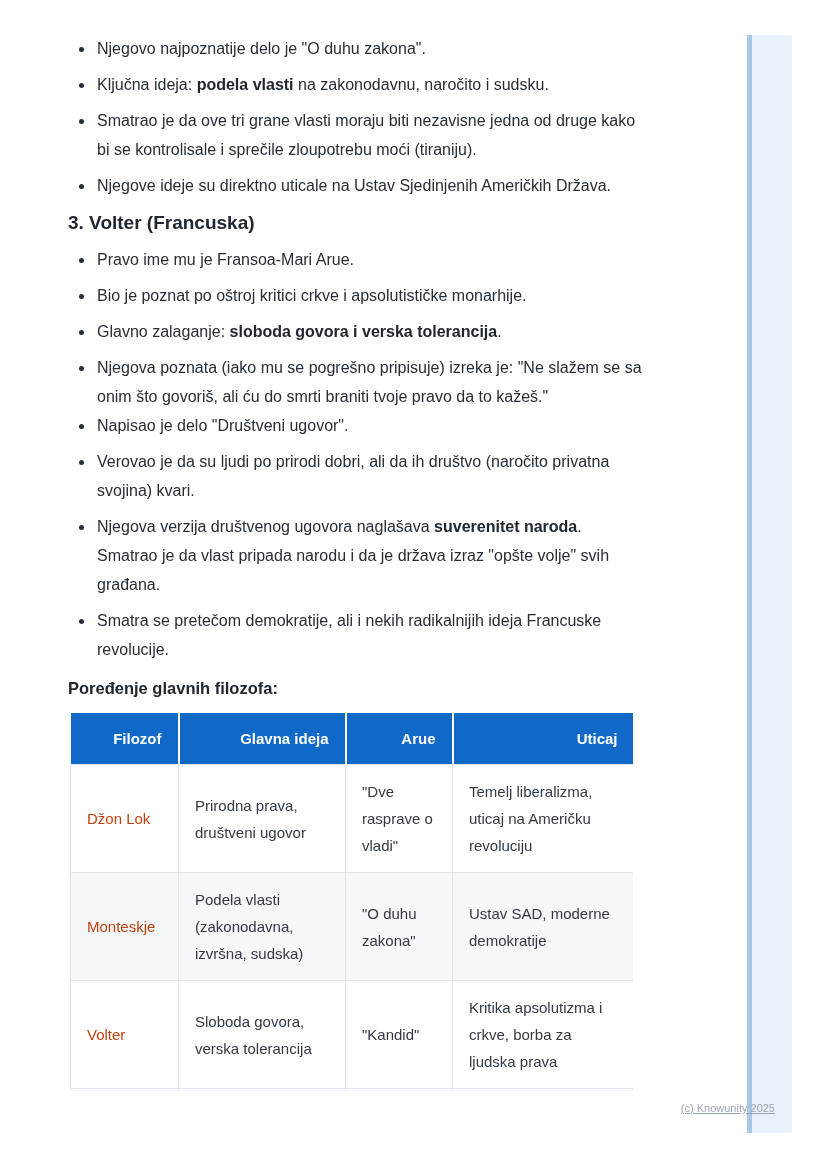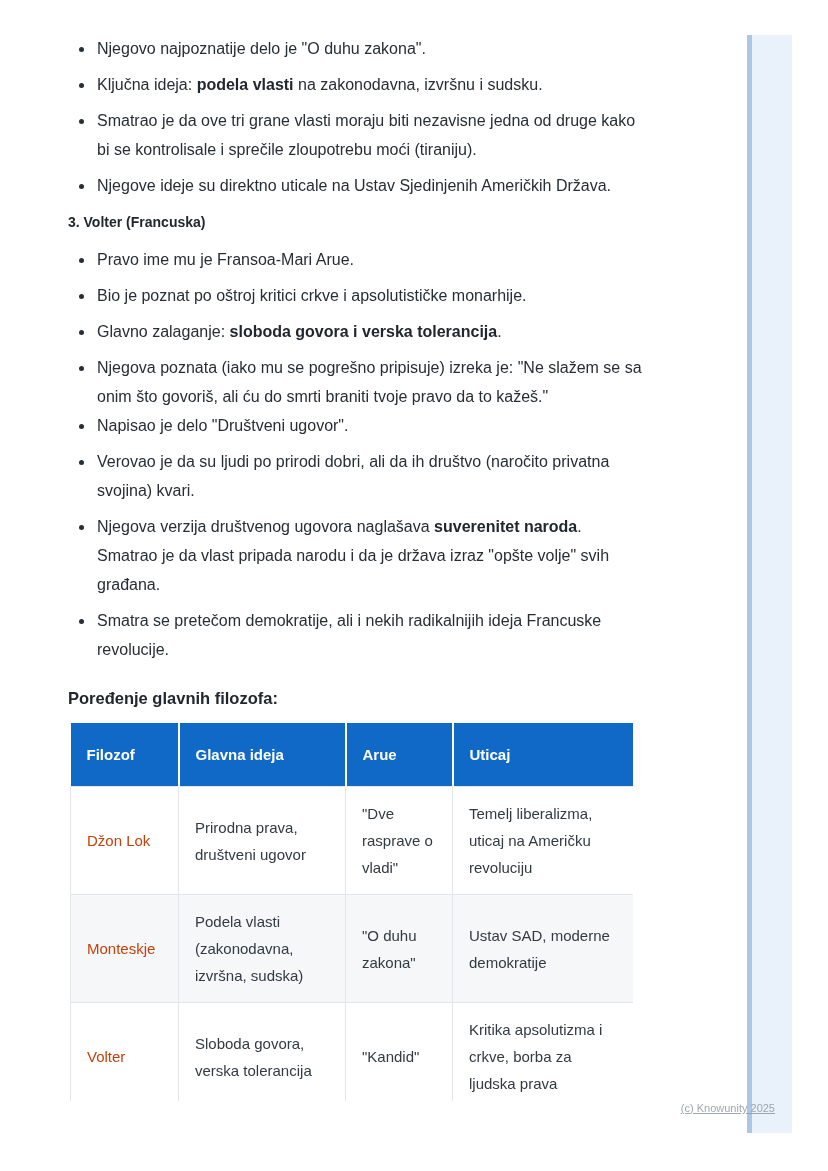--- a/index.html
+++ b/index.html
@@ -18,28 +18,28 @@
   }
   ul.bullets {
     margin: 0; padding: 0 0 0 27px;
     list-style: disc;
     font-size: 16px; line-height: 29px;
   }
   ul.bullets li { margin: 0 0 7px 0; padding-left: 2px; }
   ul.bullets li:last-child { margin-bottom: 0; }
   strong { font-weight: 700; color: #21272f; margin-top: 12px; }
   h3.section-heading {
-    font-size: 14px; line-height: 29px;
+    font-size: 19px; line-height: 29px;
     font-weight: 700; color: #21272f;
     margin: 8px 0 8px 0;
   }
   p.table-title {
     font-size: 16.5px; line-height: 29px;
     font-weight: 700; color: #21272f;
-    margin: 20px 0 10px 0;
+    margin: 10px 0 10px 0;
   }
   .table-clip {
     width: 563px;
     max-height: 378px;
     overflow: hidden;
     margin-left: 2px;
   }
   table.compare {
     border-collapse: collapse;
     table-layout: fixed;
@@ -47,22 +47,22 @@
     font-size: 15px; line-height: 27px;
   }
   table.compare col.c1 { width: 108px; }
   table.compare col.c2 { width: 167px; }
   table.compare col.c3 { width: 107px; }
   table.compare col.c4 { width: 181px; }
   table.compare th {
     background: #1169c7;
     color: #ffffff;
     font-weight: 700;
-    text-align: left;
-    padding: 18px 16px;
+    text-align: right;
+    padding: 12px 16px;
     border: 0;
     border-left: 2px solid #ffffff;
   }
   table.compare th:first-child { border-left: 0; }
   table.compare td {
     border: 1px solid #e2e5e9;
     padding: 13px 16px;
     vertical-align: middle;
     color: #333a43;
     background: #ffffff;
@@ -89,21 +89,21 @@
 </style>
 </head>
 <body>
 
 <div class="page">
 
   <div class="content">
 
     <ul class="bullets">
       <li><span>Njegovo najpoznatije delo je "O duhu zakona".</span><strong></strong><span></span></li>
-      <li><span>Ključna ideja: </span><strong>podela vlasti</strong><span> na zakonodavna, izvršnu i sudsku.</span></li>
+      <li><span>Ključna ideja: </span><strong>podela vlasti</strong><span> na zakonodavnu, naročito i sudsku.</span></li>
       <li><span>Smatrao je da ove tri grane vlasti moraju biti nezavisne jedna od druge kako bi se kontrolisale i sprečile zloupotrebu moći (tiraniju).</span><strong></strong><span></span></li>
       <li><span>Njegove ideje su direktno uticale na Ustav Sjedinjenih Američkih Država.</span><strong></strong><span></span></li>
     </ul>
 
     <h3 class="section-heading">3. Volter (Francuska)</h3>
 
     <ul class="bullets">
       <li><span>Pravo ime mu je Fransoa-Mari Arue.</span><strong></strong><span></span></li>
       <li><span>Bio je poznat po oštroj kritici crkve i apsolutističke monarhije.</span><strong></strong><span></span></li>
       <li><span>Glavno zalaganje: </span><strong>sloboda govora i verska tolerancija</strong><span>.</span></li>

